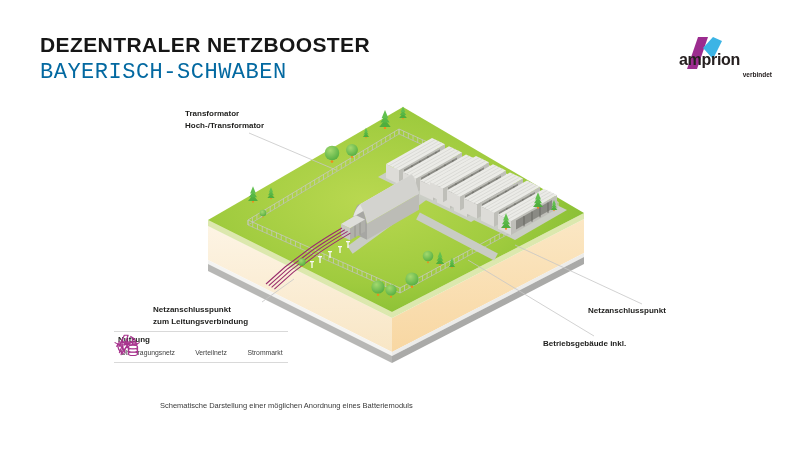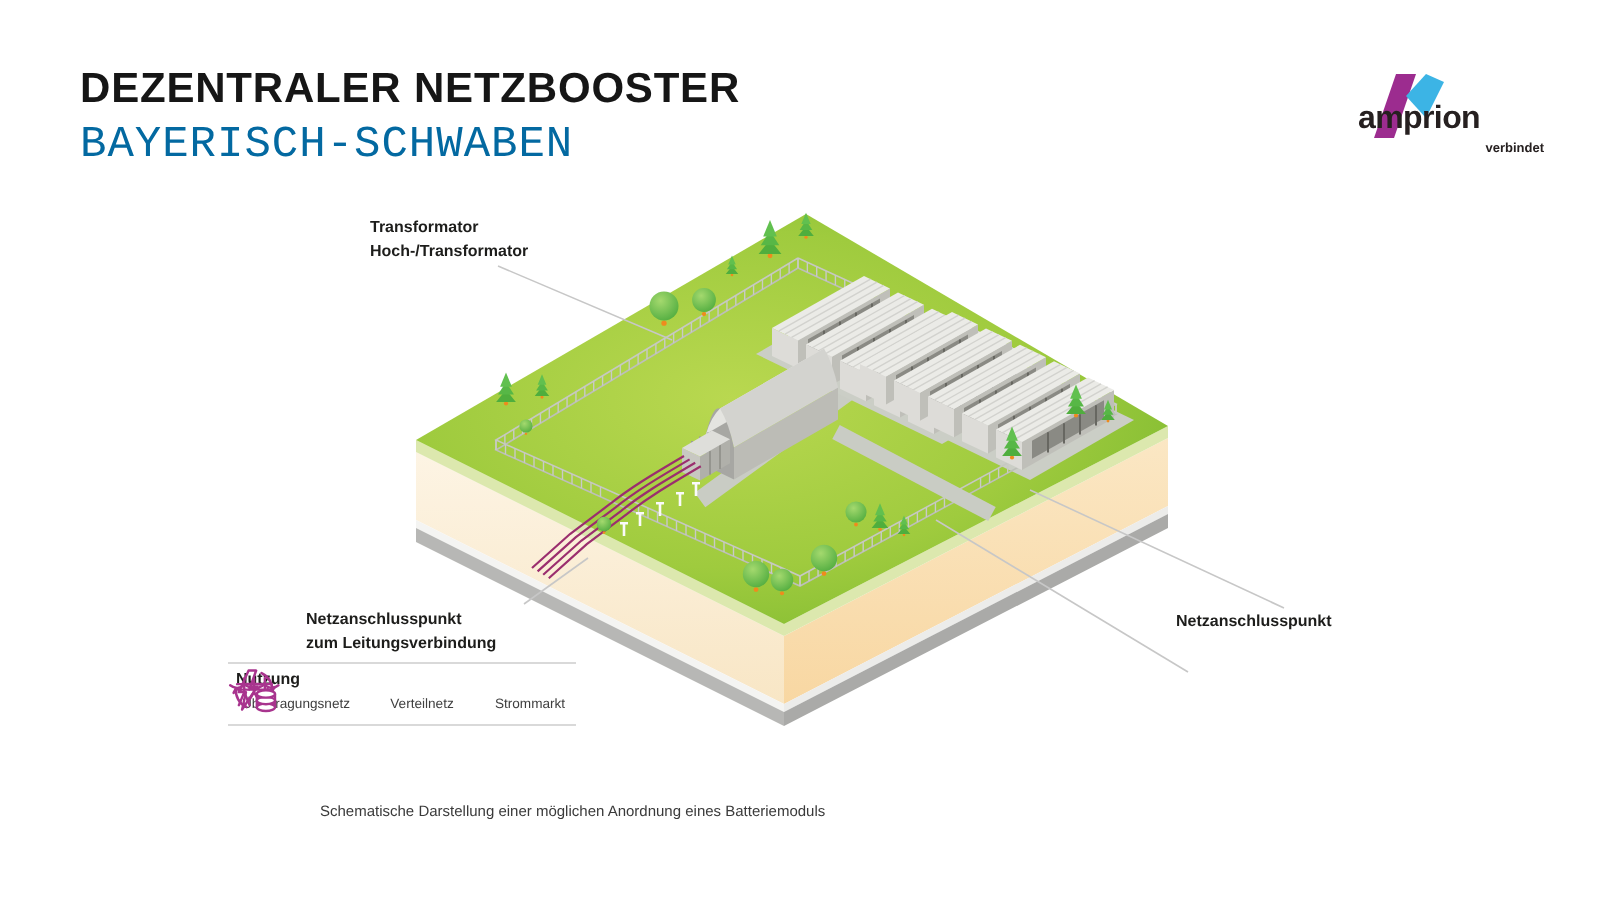--- a/index.html
+++ b/index.html
@@ -326,20 +326,21 @@
     <div>Hoch-/Transformator</div>
   </div>
   <div class="abs callout lbl-leitung">
     <div>Netzanschlusspunkt</div>
     <div>zum Leitungsverbindung</div>
   </div>
   <div class="abs callout lbl-batterie">
     <div>Netzanschlusspunkt</div>
   </div>
   <div class="abs callout lbl-betrieb">
+    <div>Betriebsgebäude inkl.</div>
   </div>
 
   <div class="abs legend">
     <div class="legend-title">Nutzung</div>
     <div class="legend-row">
       <div class="legend-item c1">
         <svg width="26" height="26" viewBox="0 0 24 24" stroke="#A8348E" stroke-width="1.2" fill="none" stroke-linecap="round" stroke-linejoin="round">
           <path d="M15.5,4.2 A8.3,8.3 0 0 1 20.3,12.8"></path>
           <path d="M20.3,12.8 l-2.1,-1.2 M20.3,12.8 l1.1,-2.1"></path>
           <path d="M8.5,19.8 A8.3,8.3 0 0 1 3.7,11.2"></path>

